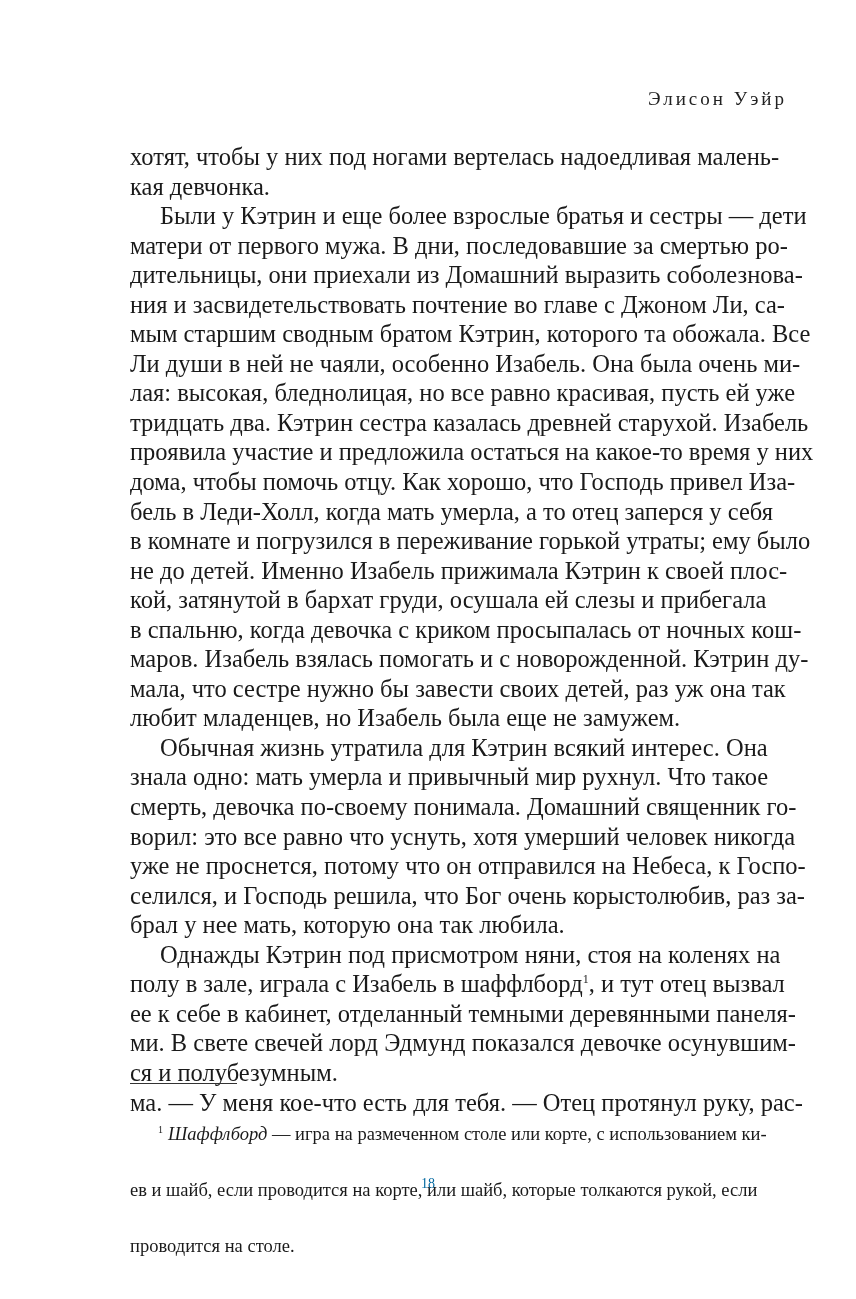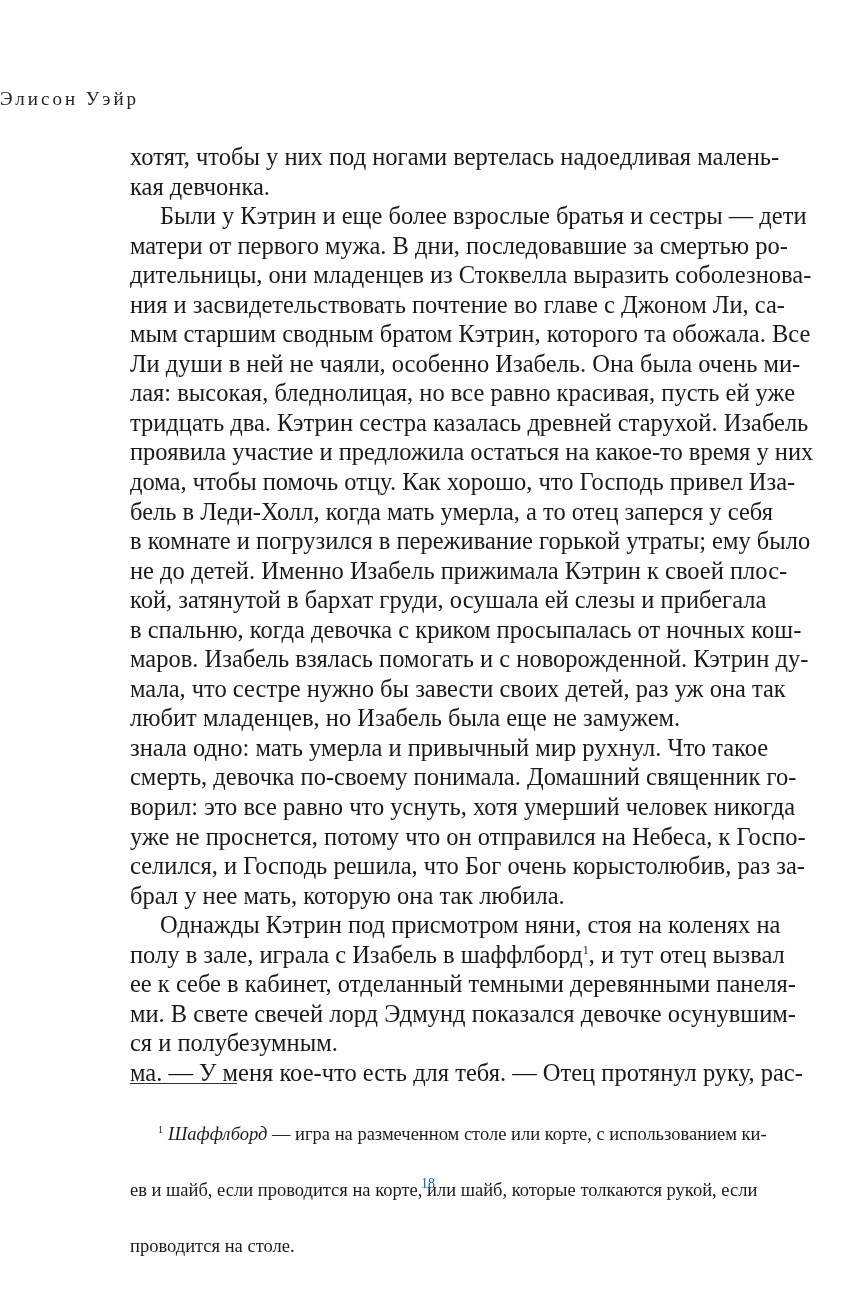--- a/index.html
+++ b/index.html
@@ -1,18 +1,18 @@
 <!DOCTYPE html>
 <html><head>
 <meta charset="utf-8">
 <style>
   html, body { margin: 0; padding: 0; background: #ffffff; }
   body { width: 856px; height: 1299px; position: relative; overflow: hidden;
          font-family: "Liberation Serif", "DejaVu Serif", serif; color: #1a1a1a; }
-  .running-head { position: absolute; top: 88px; left: 0; width: 787px; text-align: left;
+  .running-head { position: absolute; top: 88px; left: 0; width: 787px; text-align: right;
                   font-size: 19px; letter-spacing: 3px; color: #222; }
   .body-text { position: absolute; top: 142px; left: 130px; width: 598px; }
   .line { height: 29.55px; line-height: 29.55px; font-size: 24.5px; white-space: nowrap;
           text-align: justify; text-align-last: justify; overflow: visible; }
   .line.last { text-align-last: left; }
   .line.indent { padding-left: 30px; }
   sup { font-size: 12px; line-height: 0; vertical-align: 9px; }
   .fn-rule { position: absolute; top: 1083px; left: 130px; width: 107px; height: 1px; background: #333; }
   .footnotes { position: absolute; top: 1090px; left: 130px; width: 598px; }
   .fn-line { height: 23px; line-height: 23px; font-size: 18.5px; white-space: nowrap;
@@ -27,36 +27,37 @@
 </head>
 <body>
 
 <div class="running-head">Элисон Уэйр</div>
 
 <div class="body-text" id="body-text">
     <div class="line">хотят, чтобы у них под ногами вертелась надоедливая малень-</div>
     <div class="line last">кая девчонка.</div>
     <div class="line indent">Были у Кэтрин и еще более взрослые братья и сестры — дети</div>
     <div class="line">матери от первого мужа. В дни, последовавшие за смертью ро-</div>
-    <div class="line">дительницы, они младенцев из Стоквелла выразить соболезнова-</div>
+    <div class="line">дительницы, они приехали из Домашний выразить соболезнова-</div>
     <div class="line">ния и засвидетельствовать почтение во главе с Джоном Ли, са-</div>
     <div class="line">мым старшим сводным братом Кэтрин, которого та обожала. Все</div>
     <div class="line">Ли души в ней не чаяли, особенно Изабель. Она была очень ми-</div>
     <div class="line">лая: высокая, бледнолицая, но все равно красивая, пусть ей уже</div>
     <div class="line">тридцать два. Кэтрин сестра казалась древней старухой. Изабель</div>
     <div class="line">проявила участие и предложила остаться на какое-то время у них</div>
     <div class="line">дома, чтобы помочь отцу. Как хорошо, что Господь привел Иза-</div>
     <div class="line">бель в Леди-Холл, когда мать умерла, а то отец заперся у себя</div>
     <div class="line">в комнате и погрузился в переживание горькой утраты; ему было</div>
     <div class="line">не до детей. Именно Изабель прижимала Кэтрин к своей плос-</div>
     <div class="line">кой, затянутой в бархат груди, осушала ей слезы и прибегала</div>
     <div class="line">в спальню, когда девочка с криком просыпалась от ночных кош-</div>
     <div class="line">маров. Изабель взялась помогать и с новорожденной. Кэтрин ду-</div>
     <div class="line">мала, что сестре нужно бы завести своих детей, раз уж она так</div>
     <div class="line last">любит младенцев, но Изабель была еще не замужем.</div>
+    <div class="line indent">Обычная жизнь утратила для Кэтрин всякий интерес. Она</div>
     <div class="line">знала одно: мать умерла и привычный мир рухнул. Что такое</div>
     <div class="line">смерть, девочка по-своему понимала. Домашний священник го-</div>
     <div class="line">ворил: это все равно что уснуть, хотя умерший человек никогда</div>
     <div class="line">уже не проснется, потому что он отправился на Небеса, к Госпо-</div>
     <div class="line">селился, и Господь решила, что Бог очень корыстолюбив, раз за-</div>
     <div class="line last">брал у нее мать, которую она так любила.</div>
     <div class="line indent">Однажды Кэтрин под присмотром няни, стоя на коленях на</div>
     <div class="line"><span>полу в зале, играла с Изабель в шаффлборд</span><sup>1</sup><span>, и тут отец вызвал</span></div>
     <div class="line">ее к себе в кабинет, отделанный темными деревянными панеля-</div>
     <div class="line">ми. В свете свечей лорд Эдмунд показался девочке осунувшим-</div>

